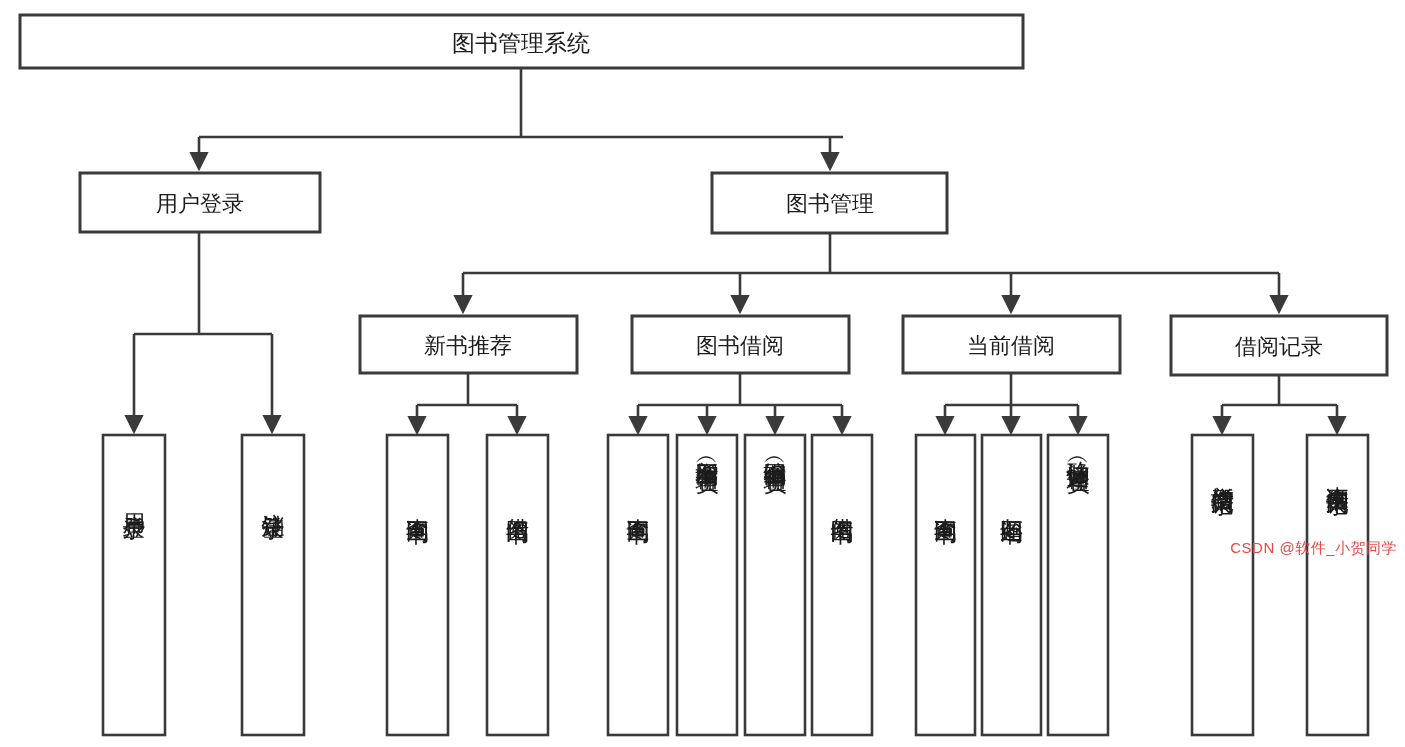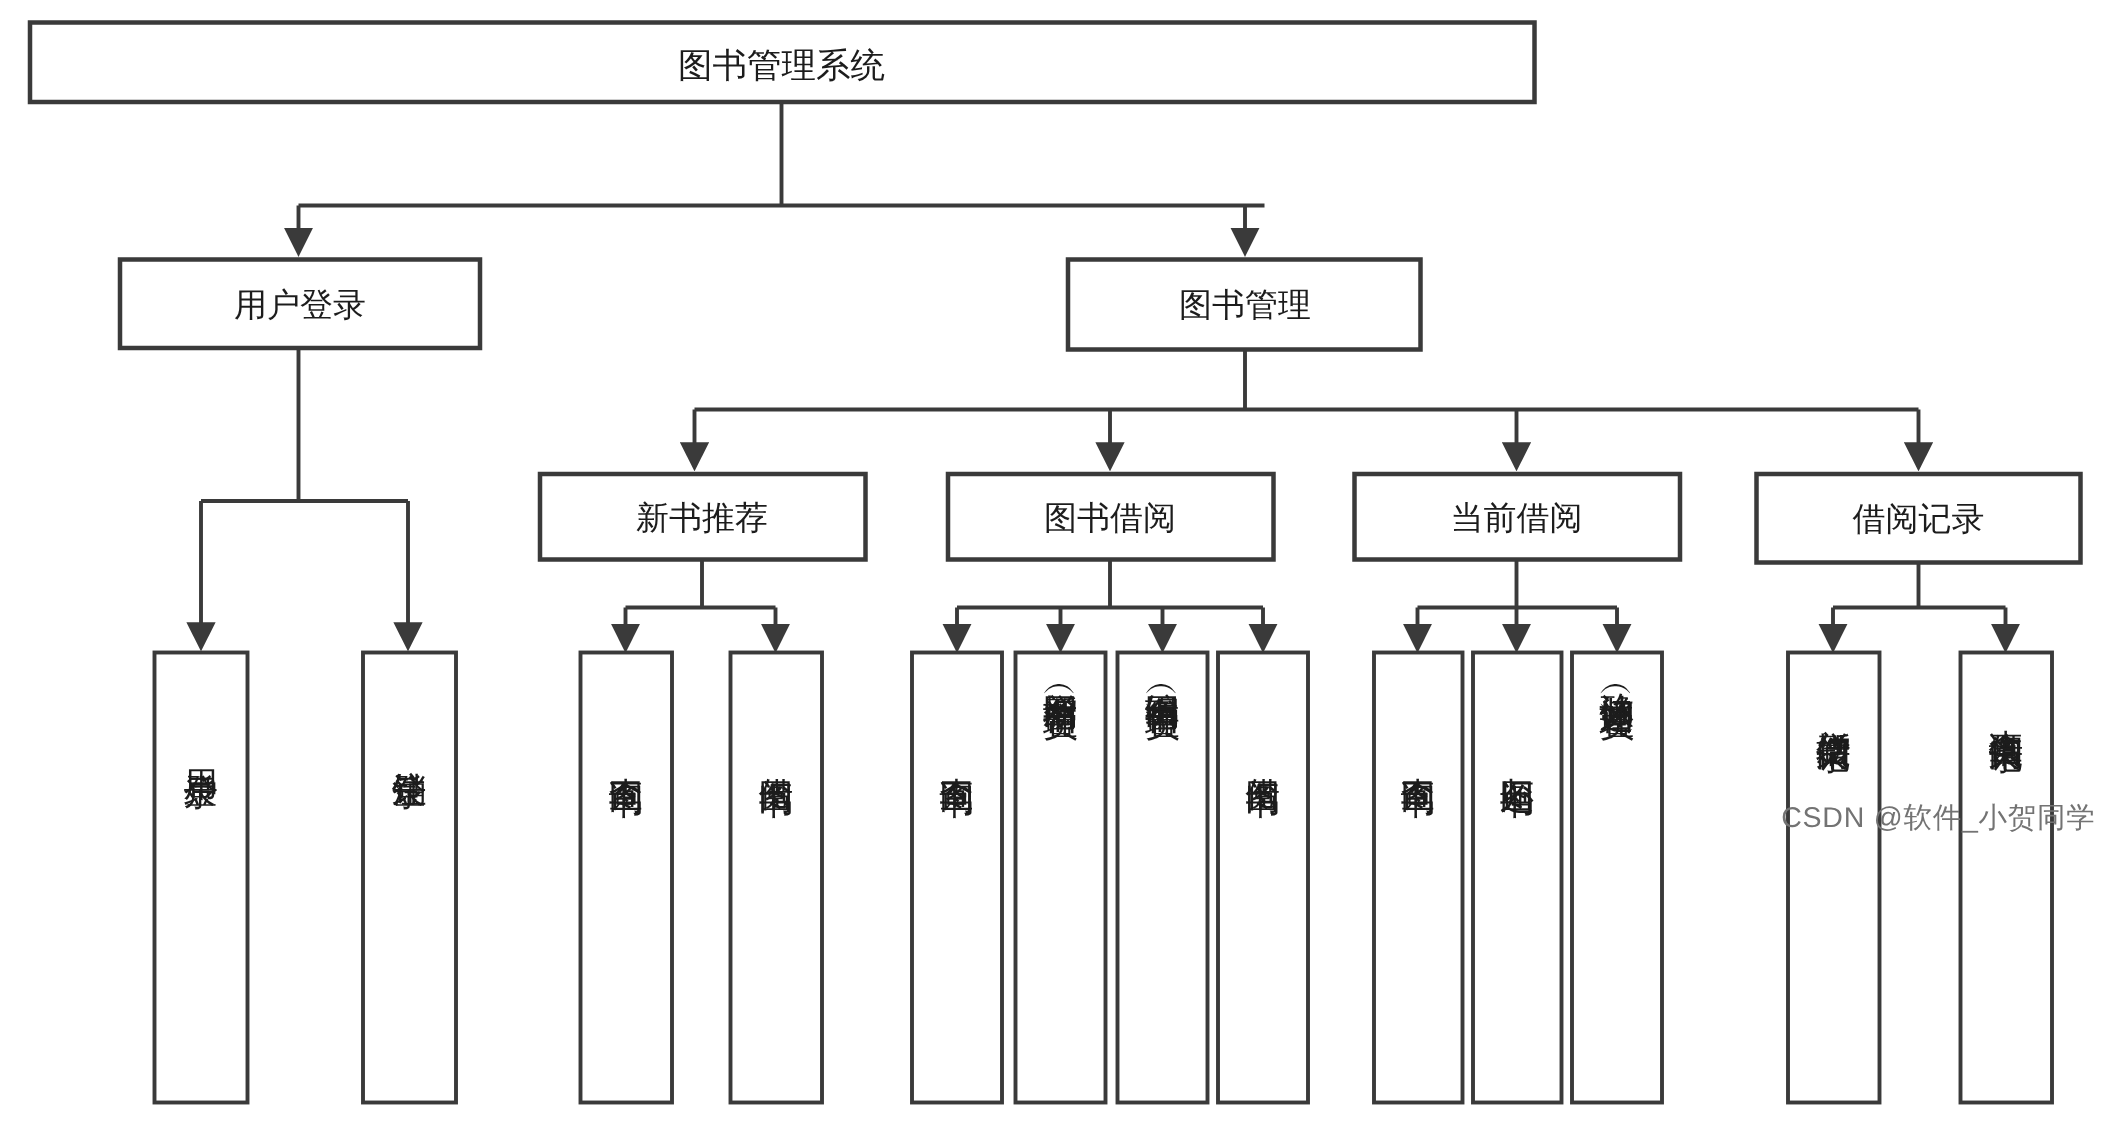--- a/index.html
+++ b/index.html
@@ -69,22 +69,22 @@
     line-height: 1.08;
     color: #1c1c1c;
     letter-spacing: 1.5px;
     white-space: nowrap;
   }
   #watermark {
     position: absolute;
     right: 8px;
     bottom: 8px;
     font-family: "Liberation Sans", "DejaVu Sans", sans-serif;
-    font-size: 19px;
-    color: #737373;
+    font-size: 15px;
+    color: #ef4444;
     letter-spacing: 0.5px;
     white-space: nowrap;
     pointer-events: none;
   }
 </style>
 </head>
 <body>
 
 <div id="diagram-root">
 

